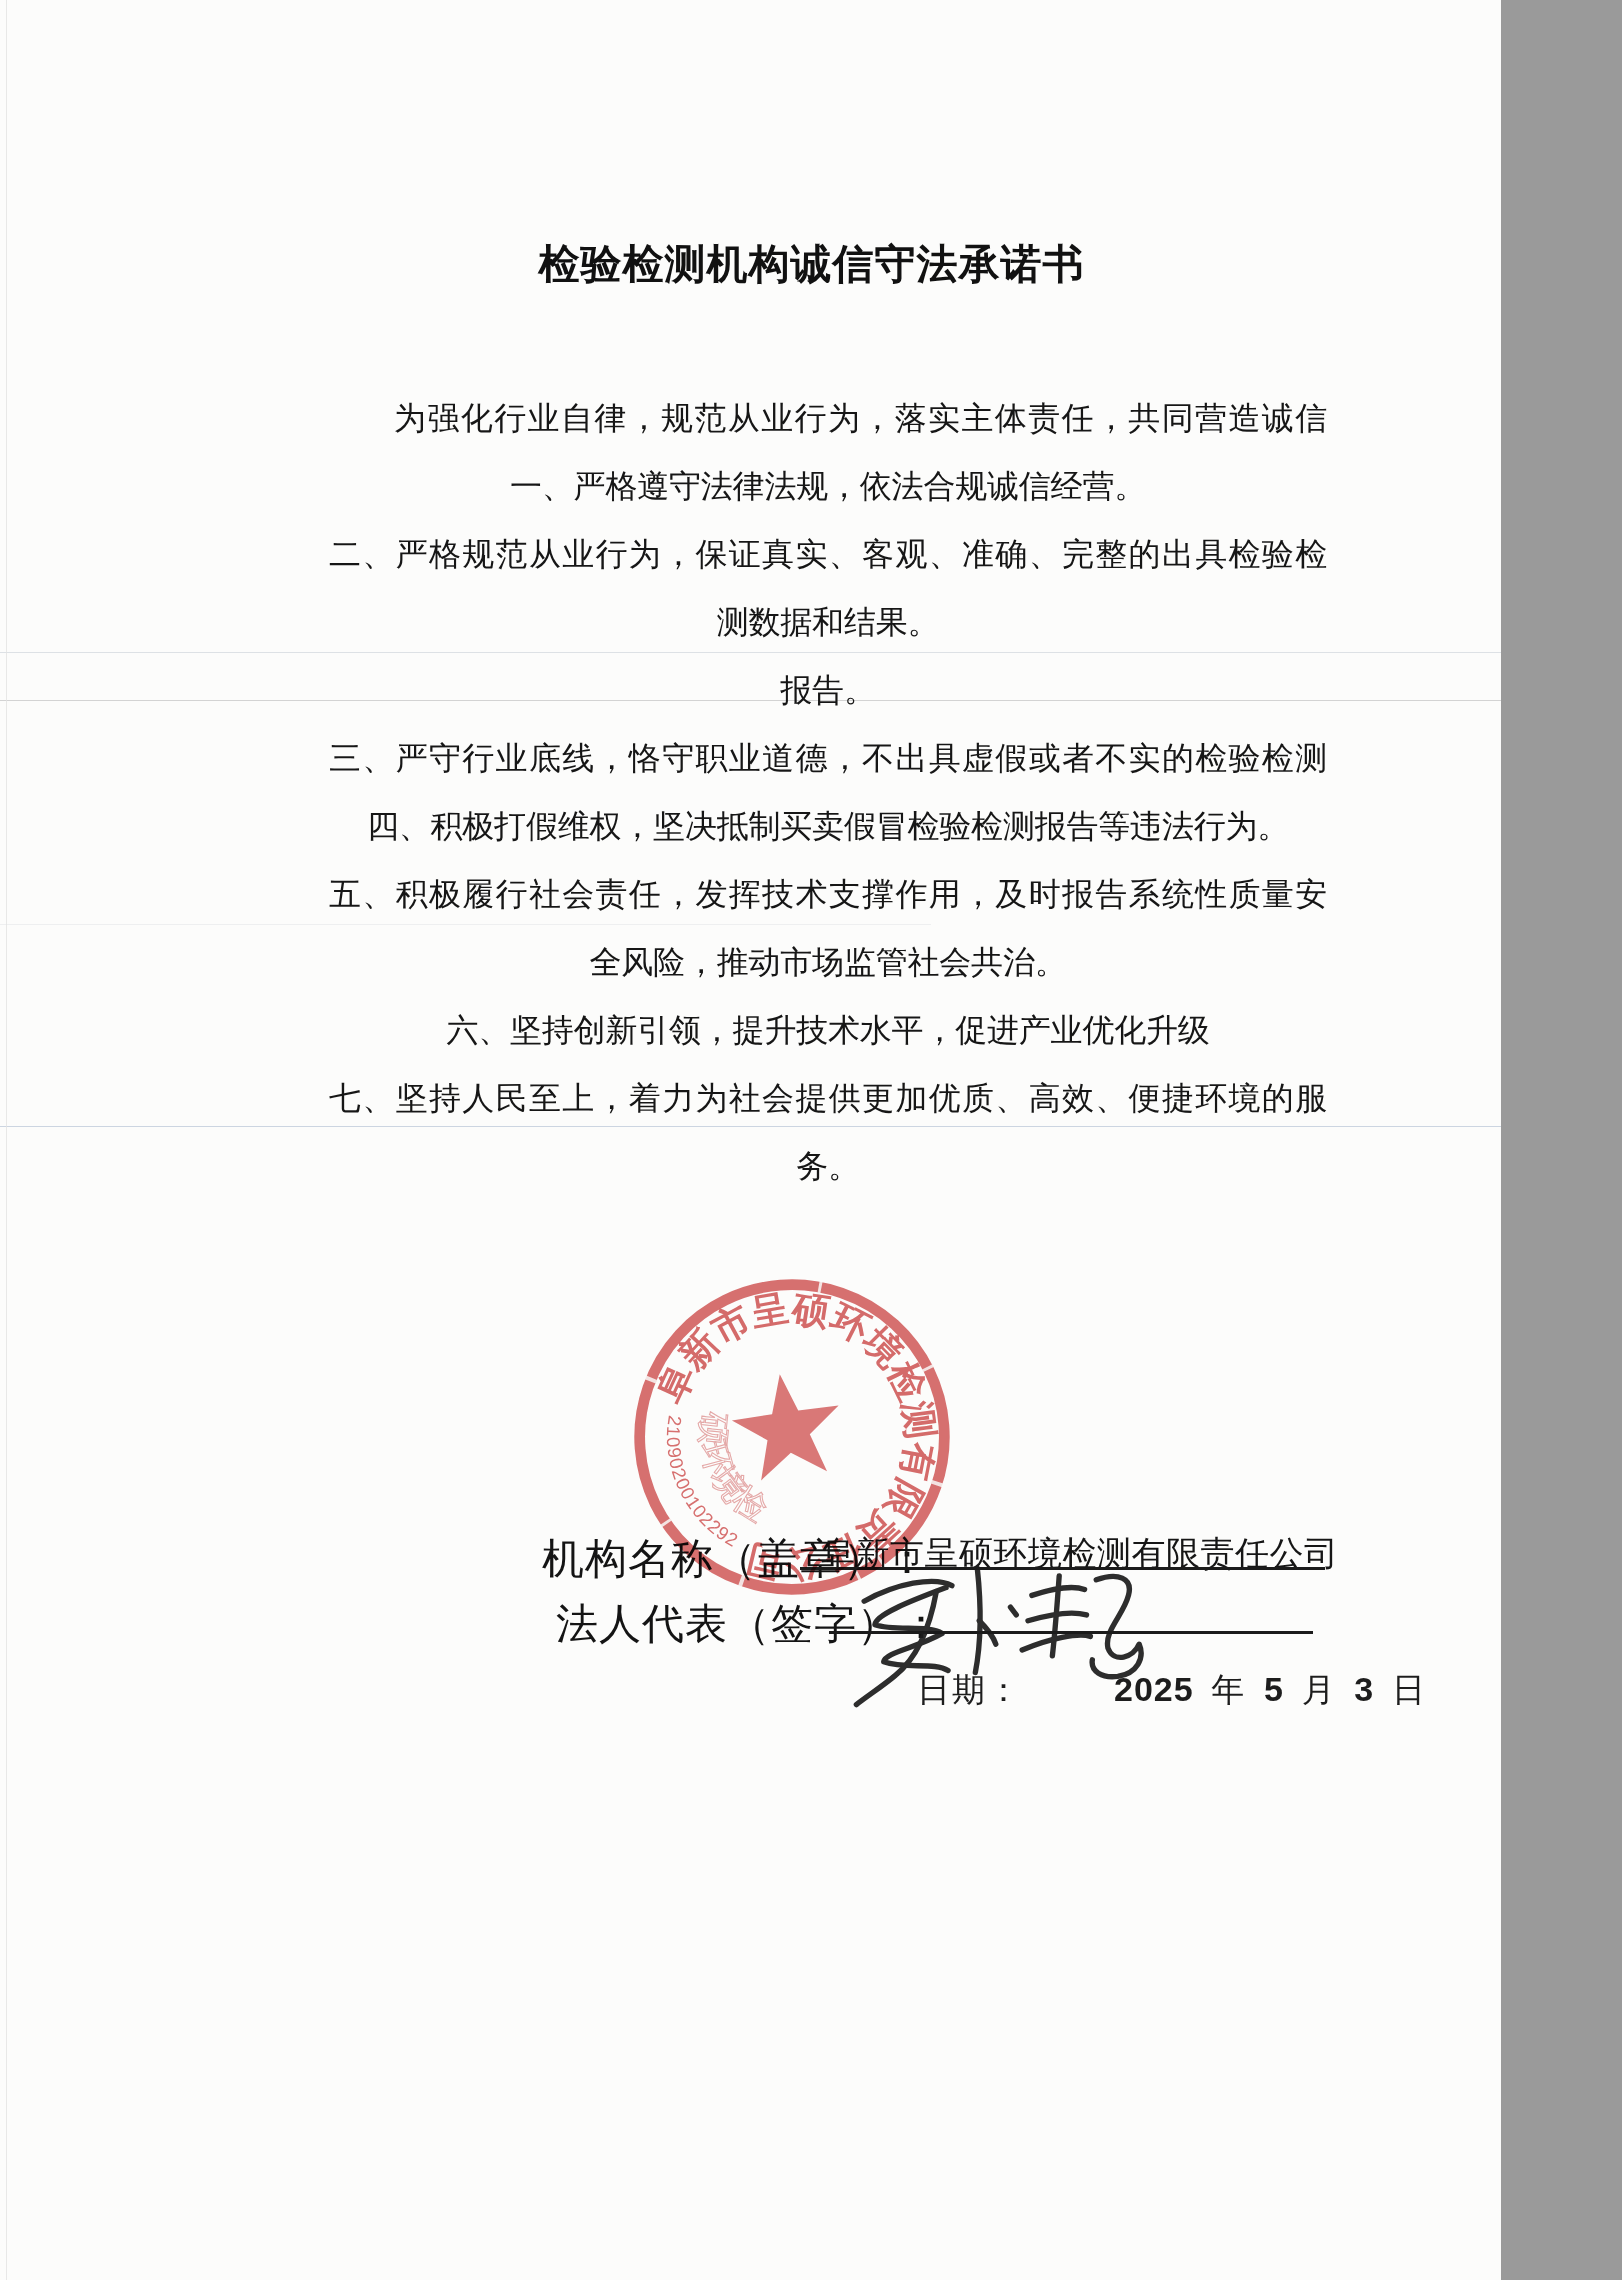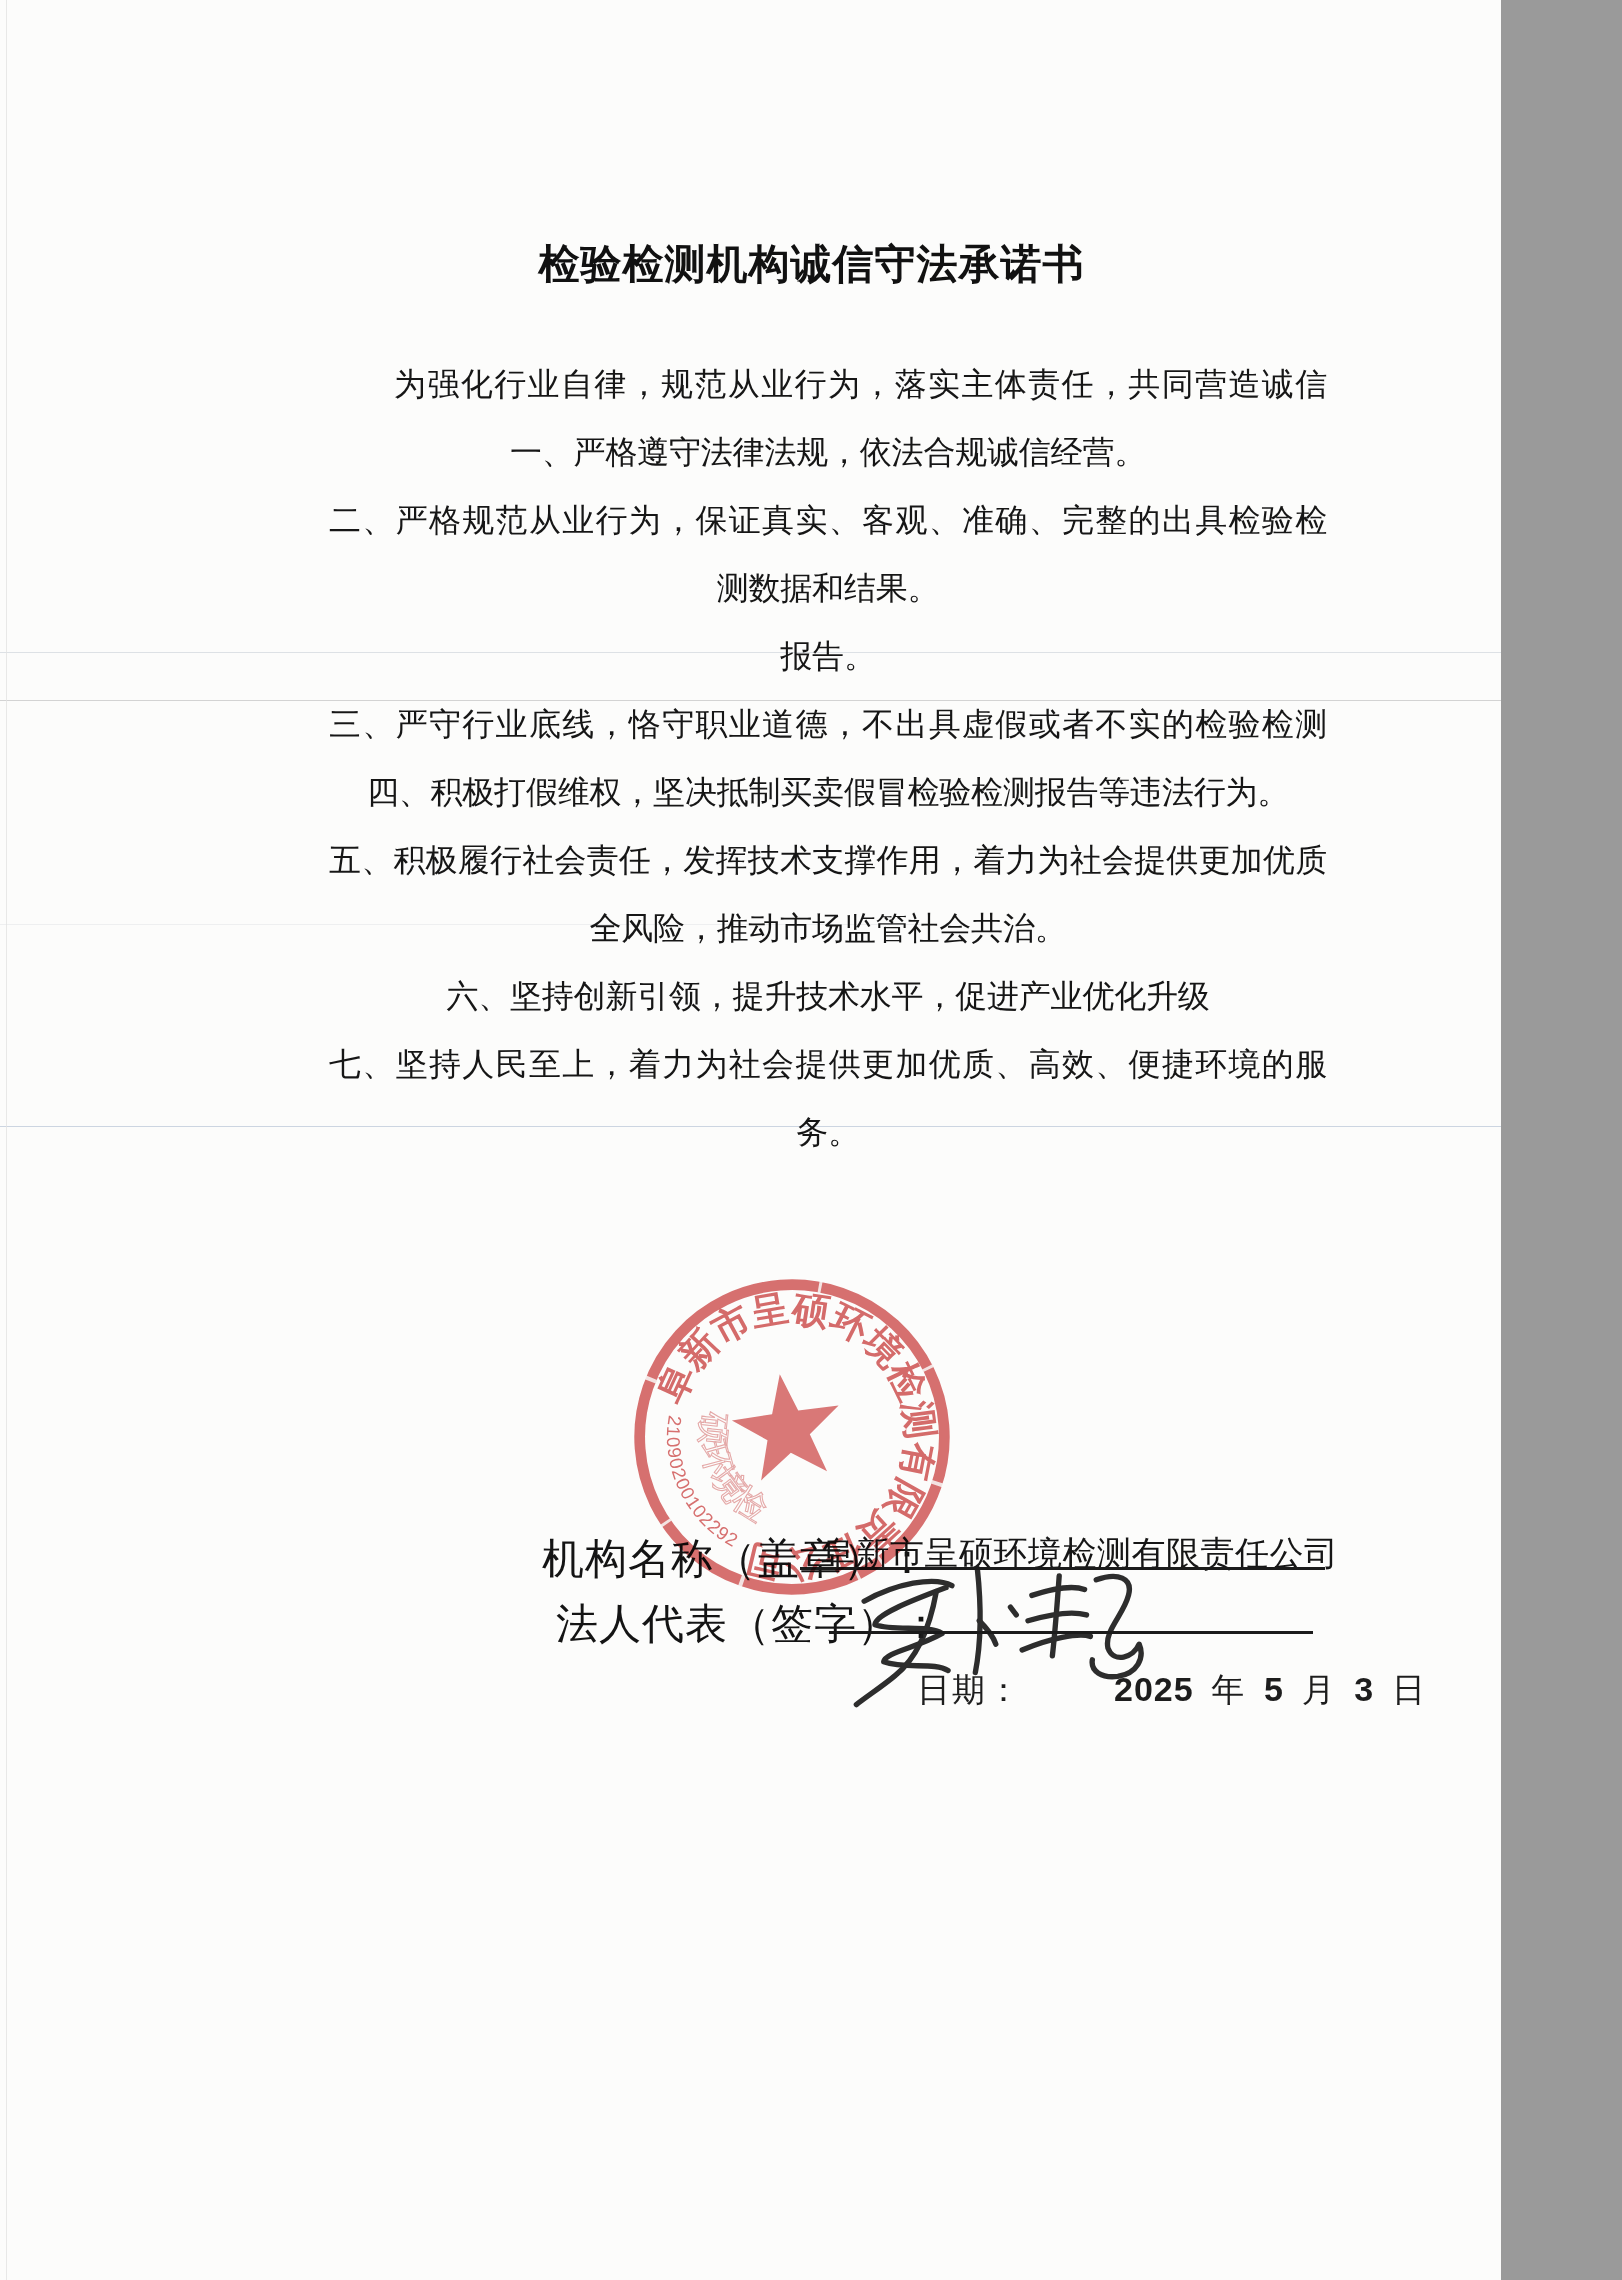--- a/index.html
+++ b/index.html
@@ -21,21 +21,21 @@
 
   .title{
     position:absolute;top:237px;left:0;width:1623px;
     text-align:center;
     font-size:41px;font-weight:700;
     letter-spacing:1px;
     font-family:"Liberation Sans","DejaVu Sans",sans-serif;
     color:#111;
   }
   .body-text{
-    position:absolute;left:329px;top:350px;width:998px;
+    position:absolute;left:329px;top:384px;width:998px;
     font-size:32px;line-height:68px;
     letter-spacing:-0.2px;
     color:#161616;
   }
   .line{height:68px;white-space:nowrap;text-align:center;}
   .line.just{white-space:normal;text-align:justify;text-align-last:justify;}
   .line.indent{text-indent:65px;}
   .abs{position:absolute;}
   .label{font-size:42px;color:#141414;letter-spacing:1px;white-space:nowrap;}
   .org-name{font-size:34px;letter-spacing:0.5px;white-space:nowrap;color:#161616;}
@@ -67,21 +67,21 @@
   <div class="title">检验检测机构诚信守法承诺书</div>
 
   <div class="body-text">
     <div class="line just indent">为强化行业自律，规范从业行为，落实主体责任，共同营造诚信</div>
     <div class="line">一、严格遵守法律法规，依法合规诚信经营。</div>
     <div class="line just">二、严格规范从业行为，保证真实、客观、准确、完整的出具检验检</div>
     <div class="line">测数据和结果。</div>
     <div class="line">报告。</div>
     <div class="line just">三、严守行业底线，恪守职业道德，不出具虚假或者不实的检验检测</div>
     <div class="line">四、积极打假维权，坚决抵制买卖假冒检验检测报告等违法行为。</div>
-    <div class="line just">五、积极履行社会责任，发挥技术支撑作用，着力为社会提供更加优质</div>
+    <div class="line just">五、积极履行社会责任，发挥技术支撑作用，及时报告系统性质量安</div>
     <div class="line">全风险，推动市场监管社会共治。</div>
     <div class="line">六、坚持创新引领，提升技术水平，促进产业优化升级</div>
     <div class="line just">七、坚持人民至上，着力为社会提供更加优质、高效、便捷环境的服</div>
     <div class="line">务。</div>
   </div>
 
   <div class="abs label" style="left:542px;top:1531px;">机构名称（盖章）：</div>
   <div class="abs org-name" style="left:821px;top:1531px;">阜新市呈硕环境检测有限责任公司</div>
   <div class="u-line" style="left:800px;top:1567px;width:525px;"></div>
 

